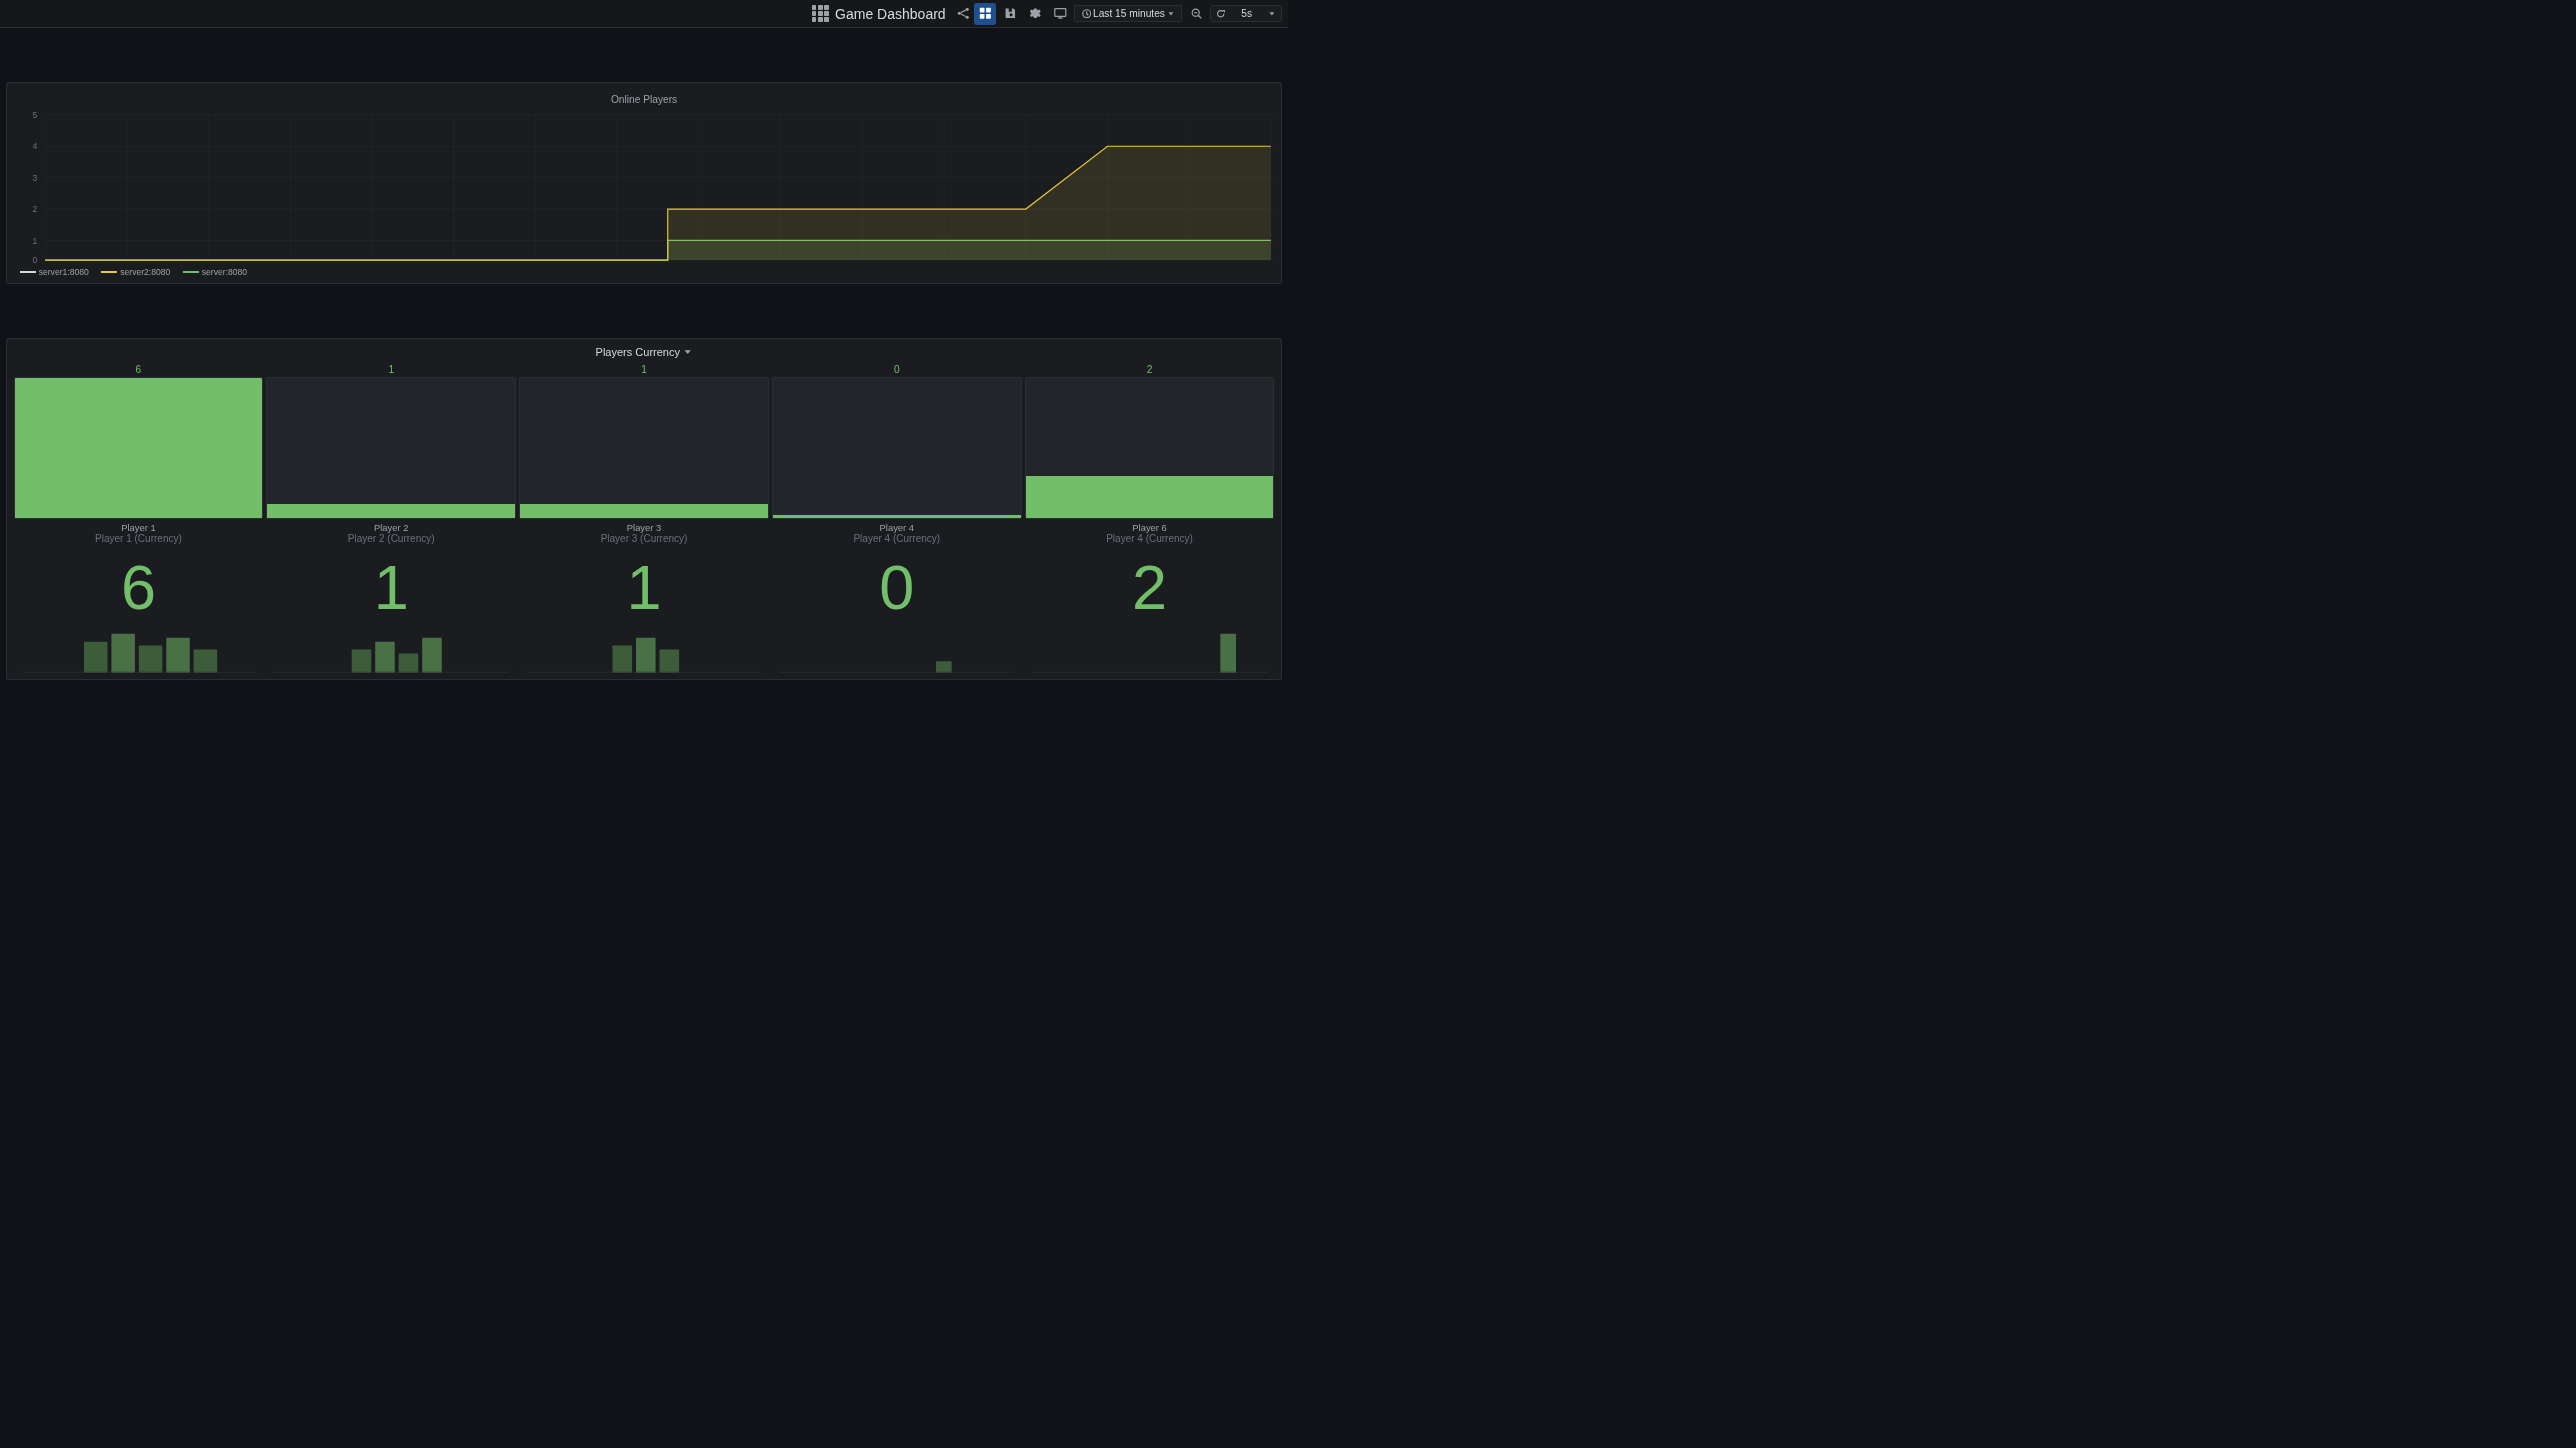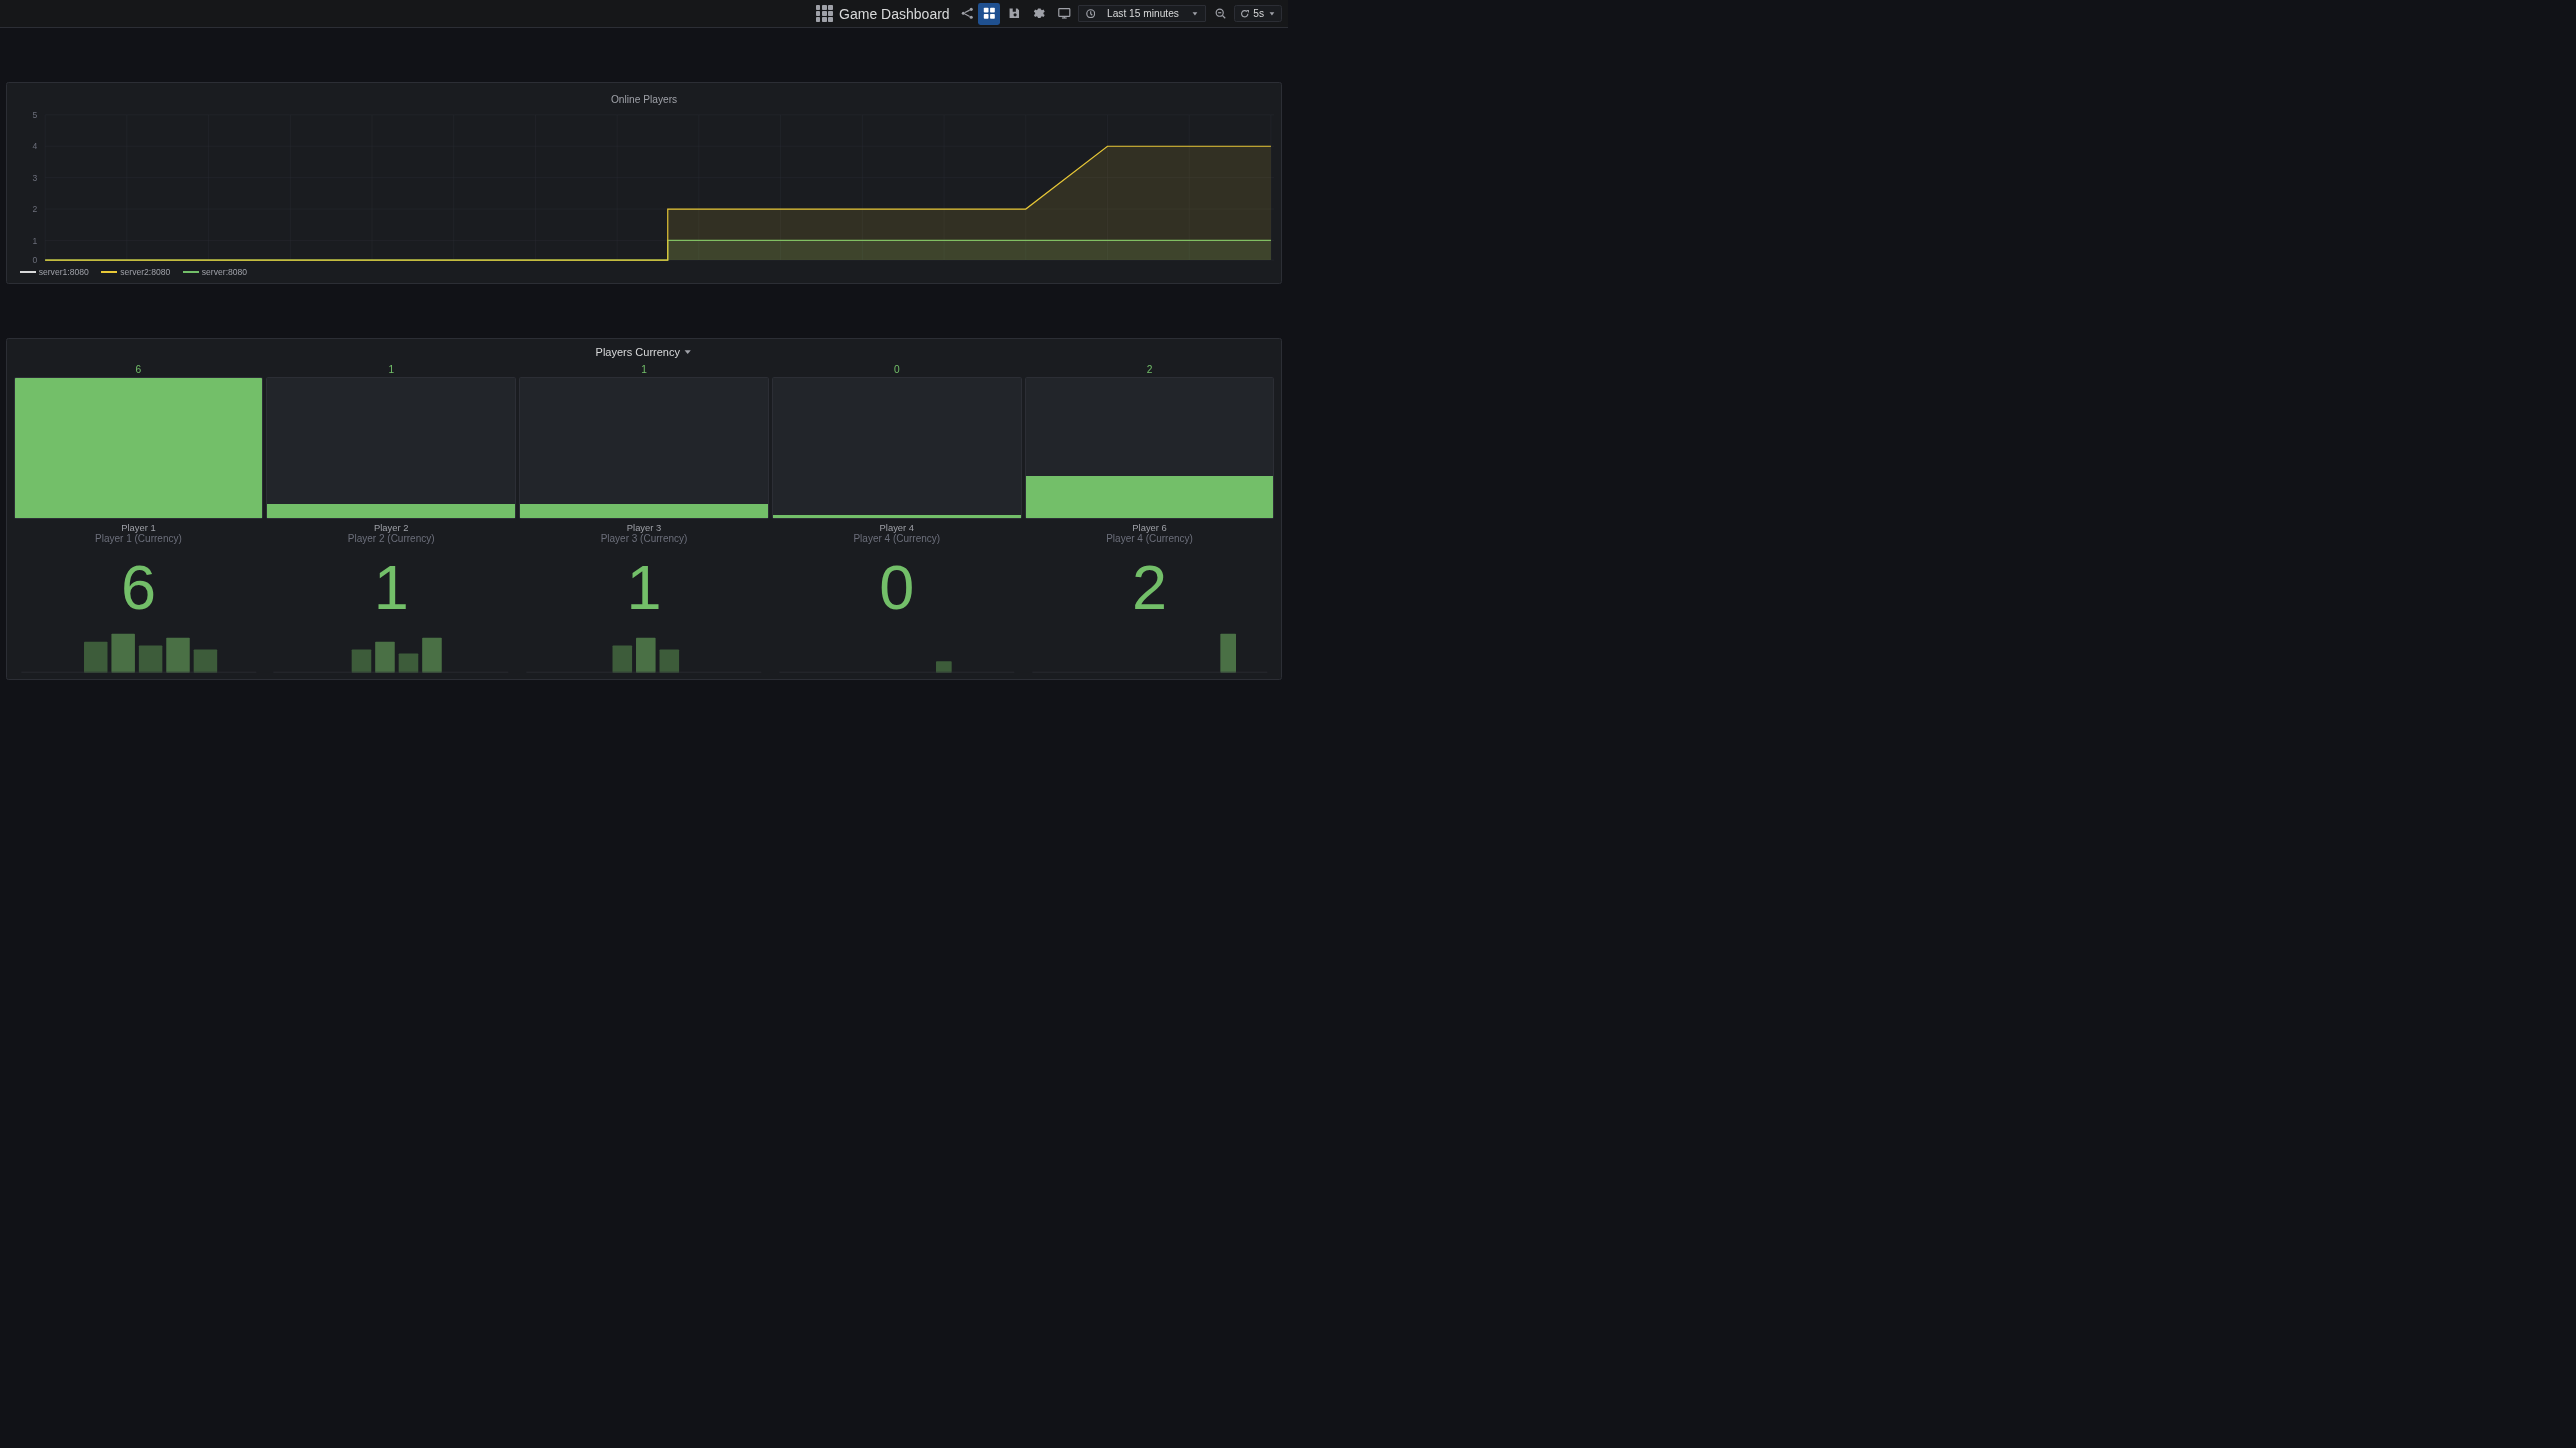--- a/index.html
+++ b/index.html
@@ -47,33 +47,33 @@
       display: flex;
       align-items: center;
       justify-content: center;
       border-radius: 2.4px;
       color: #9fa1a8;
     }
     .header-icon-btn.active { background: #1f5090; color: #fff; }
     .time-picker {
       display: flex;
       align-items: center;
-      gap: 12px;
+      gap: 2px;
       background: #1a1c20;
       border: 0.8px solid #2c2e35;
       border-radius: 1px;
       padding: 2.4px 6.3px;
       cursor: pointer;
       color: #d8d9da;
       font-size: 10.2px;
     }
     .refresh-btn {
       display: flex;
       align-items: center;
-      gap: 4px;
+      gap: 16px;
       background: #1a1c20;
       border: 0.8px solid #2c2e35;
       border-radius: 2.4px;
       padding: 2.4px 4.7px;
       cursor: pointer;
       color: #d8d9da;
       font-size: 10.2px;
     }
 
     

